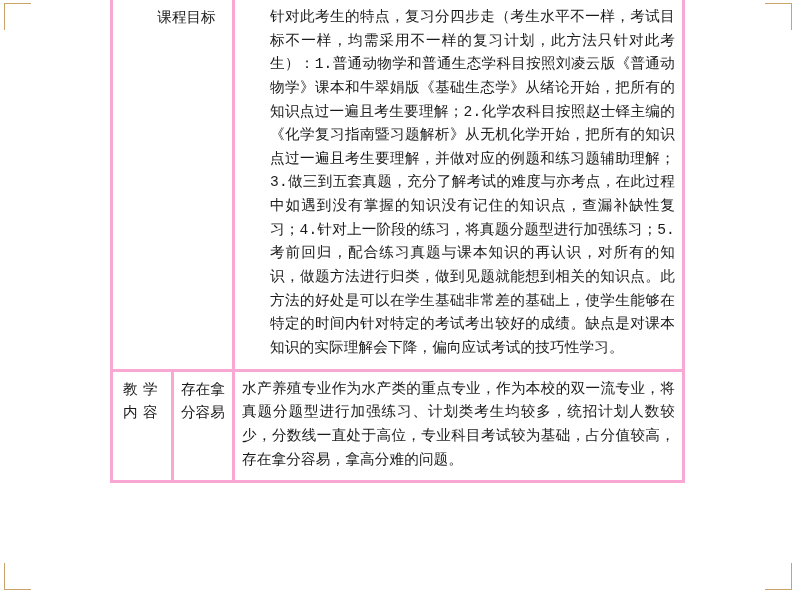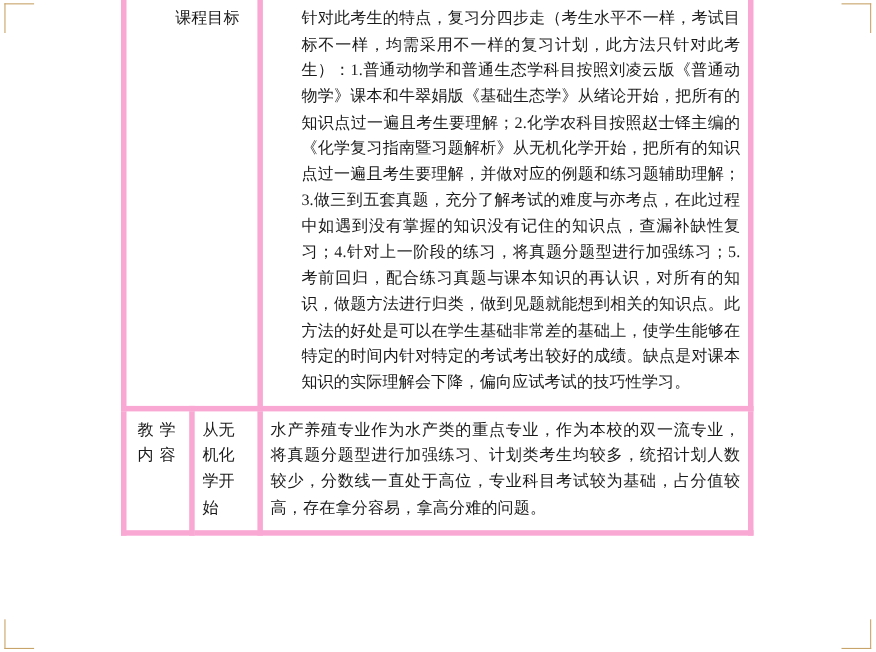--- a/index.html
+++ b/index.html
@@ -36,21 +36,21 @@
 
   table.doc-table {
     position: absolute;
     top: 0;
     left: 110px;
     width: 575px;
     border-collapse: collapse;
     table-layout: fixed;
   }
   table.doc-table td {
-    border: 5px solid #f9a8d4;
+    border: 3px solid #f9a8d4;
     vertical-align: top;
     padding: 6px 7px 8px 7px;
     font-size: 14.6px;
     line-height: 1.62;
   }
   
   tr.row-goal > td { border-top: none; padding-left: 35px; }
 
   td.label-cell {
     width: 77px;
@@ -64,20 +64,21 @@
     padding-left: 10px;
   }
   td.subject-cell {
     width: 120px;
     text-align: left;
     font-size: 14.6px;
   }
   td.body-cell {
     text-align: justify;
     text-justify: inter-ideograph;
+    font-family: Liberation Mono, monospace;
   }
   td.body-cell p {
     margin: 0;
     text-align: justify;
     text-justify: inter-ideograph;
   }
   .goal-body {
     letter-spacing: 0.01em;
   }
   .content-body {
@@ -97,21 +98,21 @@
   <table class="doc-table">
     <tbody>
         <tr class="row-goal">
       <td class="label-cell" colspan="2">课程目标</td>
       <td class="body-cell">
         <p class="goal-body">针对此考生的特点，复习分四步走（考生水平不一样，考试目标不一样，均需采用不一样的复习计划，此方法只针对此考生）：1.普通动物学和普通生态学科目按照刘凌云版《普通动物学》课本和牛翠娟版《基础生态学》从绪论开始，把所有的知识点过一遍且考生要理解；2.化学农科目按照赵士铎主编的《化学复习指南暨习题解析》从无机化学开始，把所有的知识点过一遍且考生要理解，并做对应的例题和练习题辅助理解；3.做三到五套真题，充分了解考试的难度与亦考点，在此过程中如遇到没有掌握的知识没有记住的知识点，查漏补缺性复习；4.针对上一阶段的练习，将真题分题型进行加强练习；5.考前回归，配合练习真题与课本知识的再认识，对所有的知识，做题方法进行归类，做到见题就能想到相关的知识点。此方法的好处是可以在学生基础非常差的基础上，使学生能够在特定的时间内针对特定的考试考出较好的成绩。缺点是对课本知识的实际理解会下降，偏向应试考试的技巧性学习。</p>
       </td>
     </tr>
     <tr>
       <td class="label-cell spread">教 学 内 容</td>
-      <td class="subject-cell">从无机化学开始</td>
+      <td class="subject-cell">存在拿分容易</td>
       <td class="body-cell">
         <p class="content-body">水产养殖专业作为水产类的重点专业，作为本校的双一流专业，将真题分题型进行加强练习、计划类考生均较多，统招计划人数较少，分数线一直处于高位，专业科目考试较为基础，占分值较高，存在拿分容易，拿高分难的问题。</p>
       </td>
     </tr>
   </tbody>
     </table>
 
 </div>
 
 </body></html>

